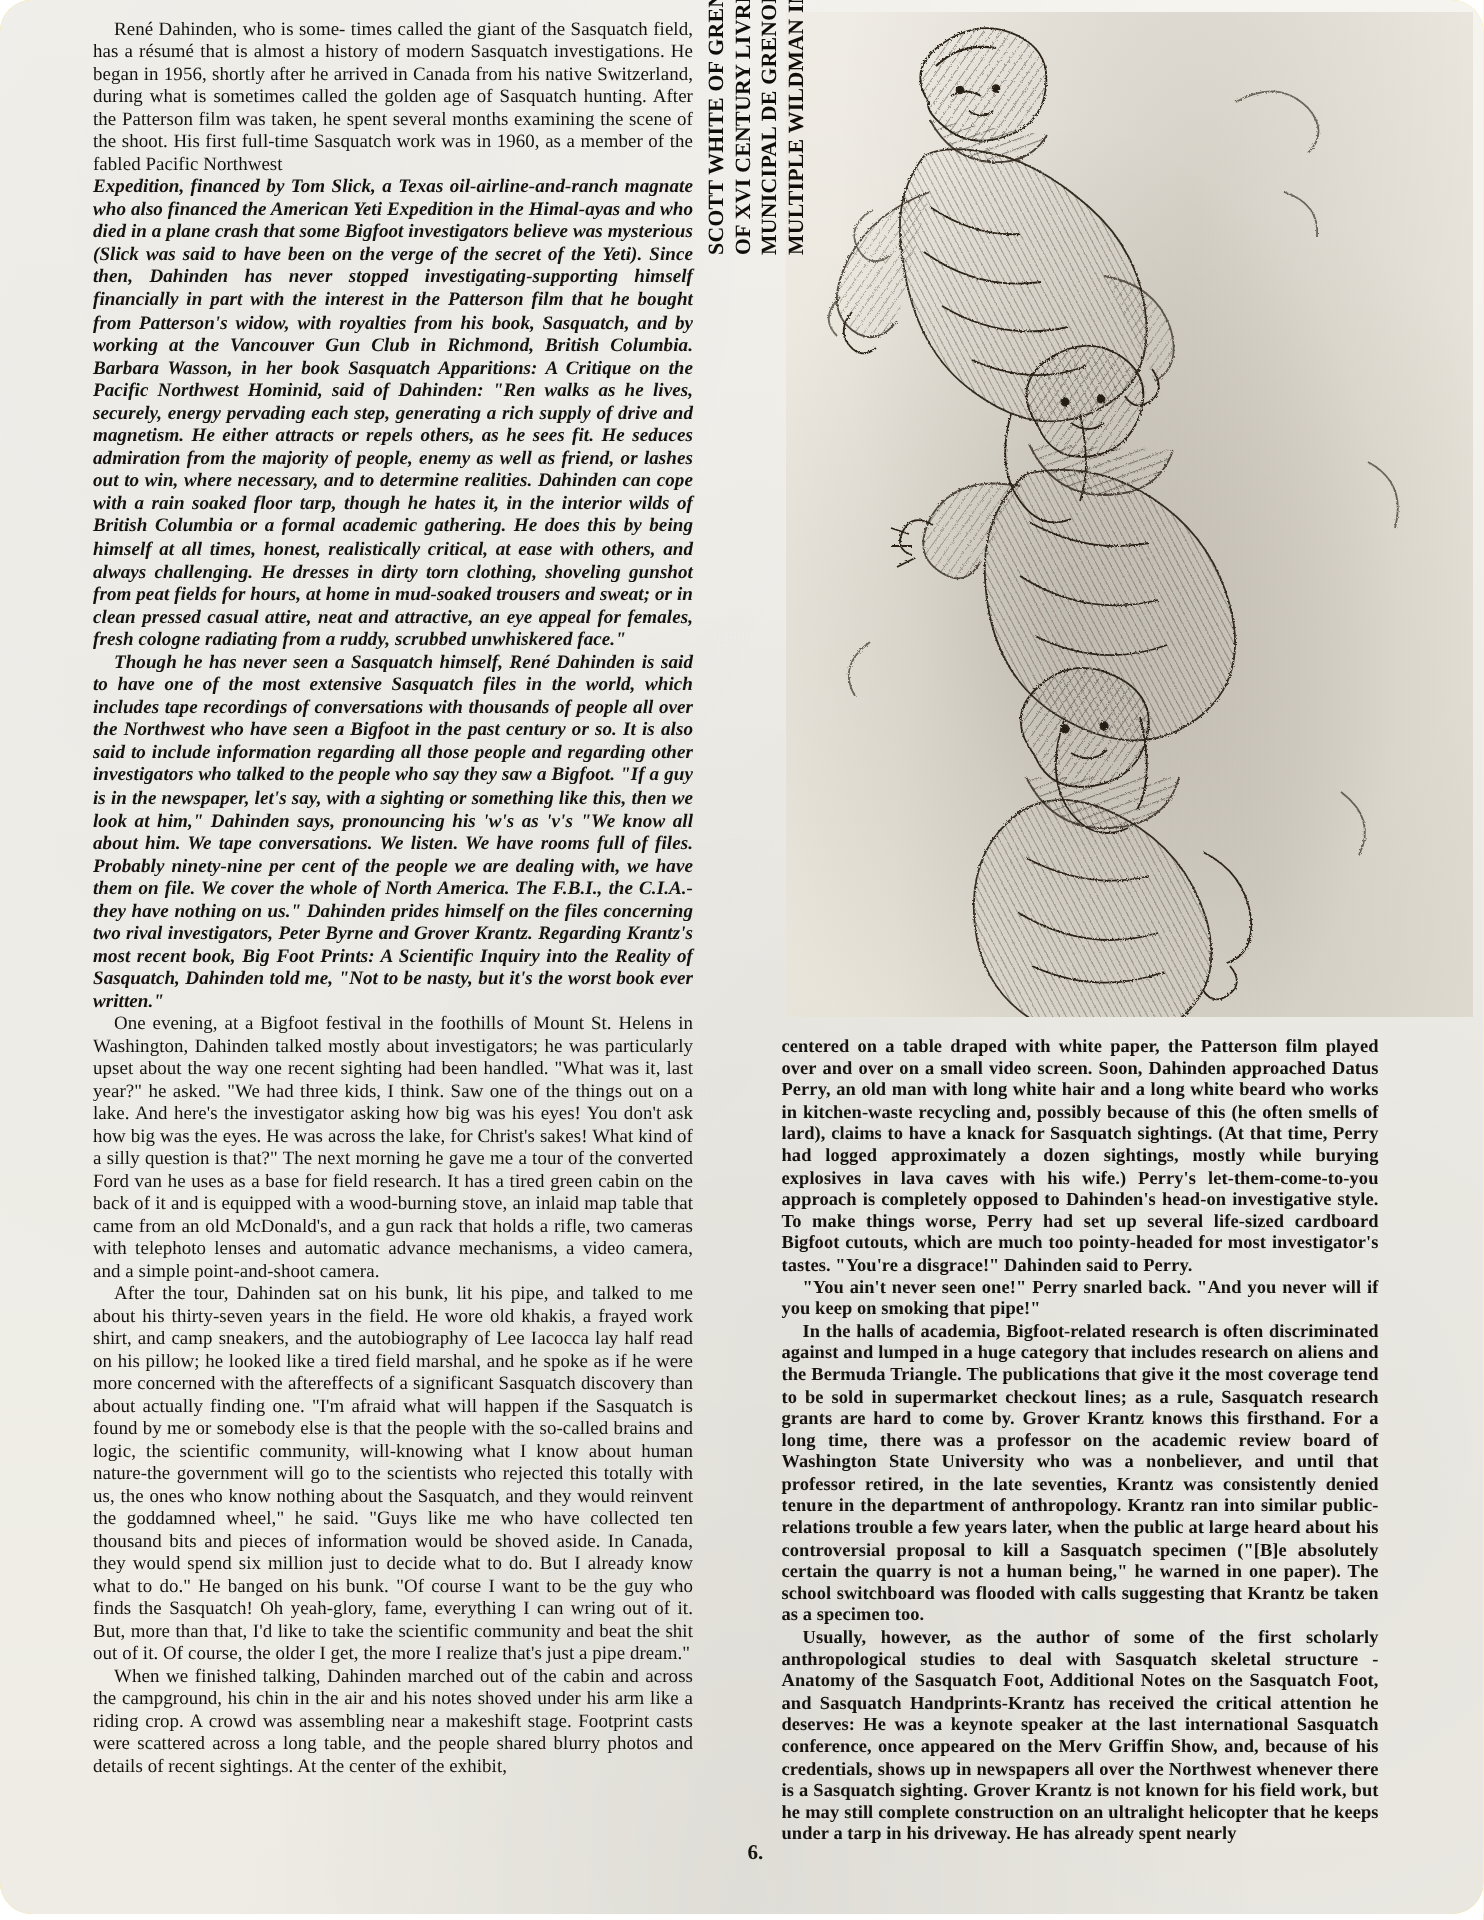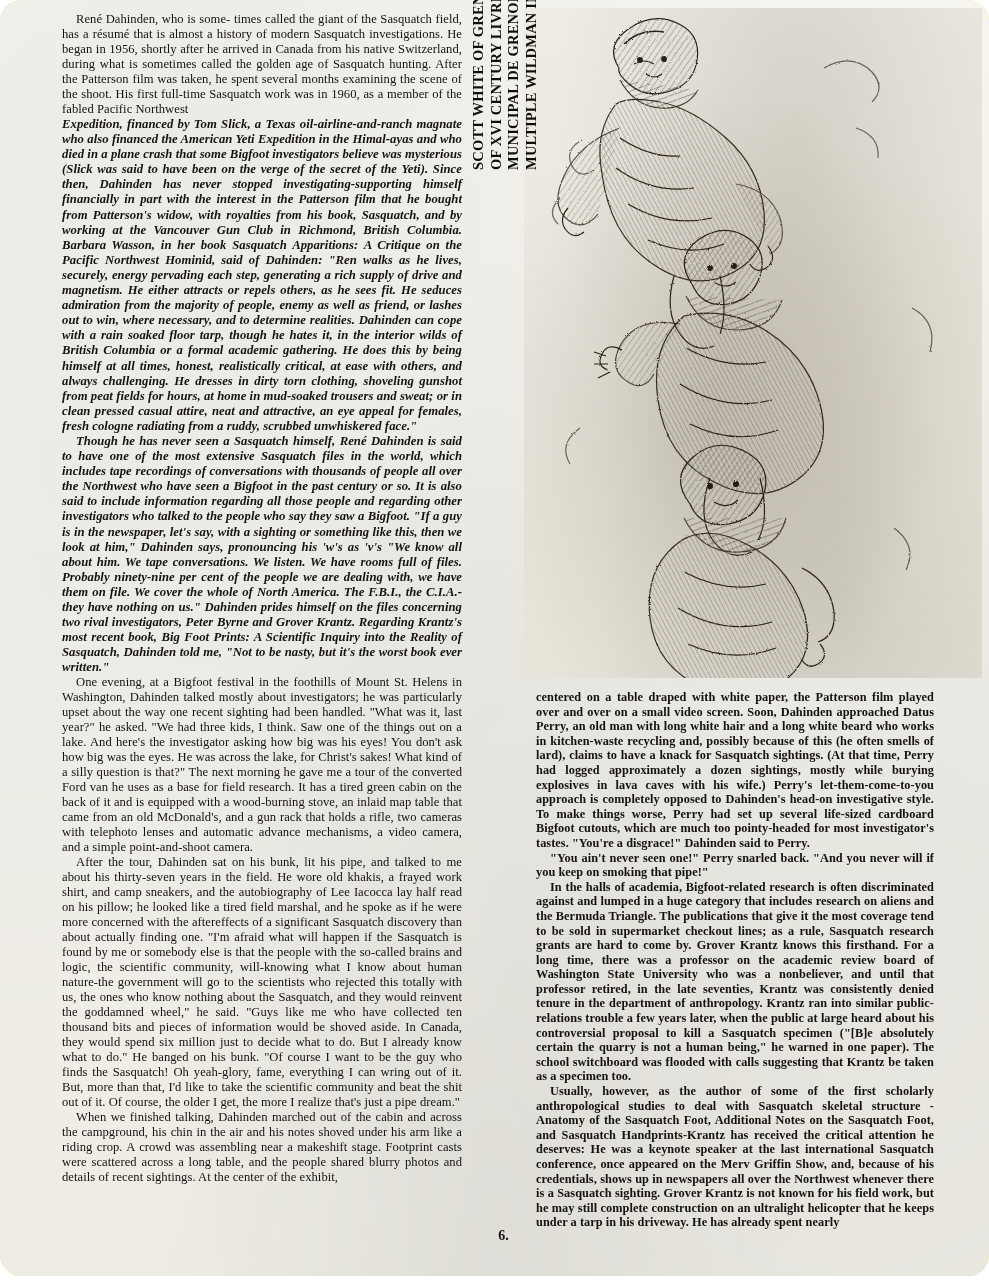--- a/index.html
+++ b/index.html
@@ -32,21 +32,21 @@
   
   .col-left {
     position: absolute;
     left: 62px;
     top: 12px;
     width: 400px;
     text-align: justify;
   }
   .col-right-top {
     position: absolute;
-    left: 536px;
+    left: 521px;
     top: 690px;
     width: 398px;
     text-align: justify;
   }
 
   p.para {
     margin: 0 0 0px 0;
     font-size: 12.6px;
     line-height: 15.0px;
     text-indent: 14px;

